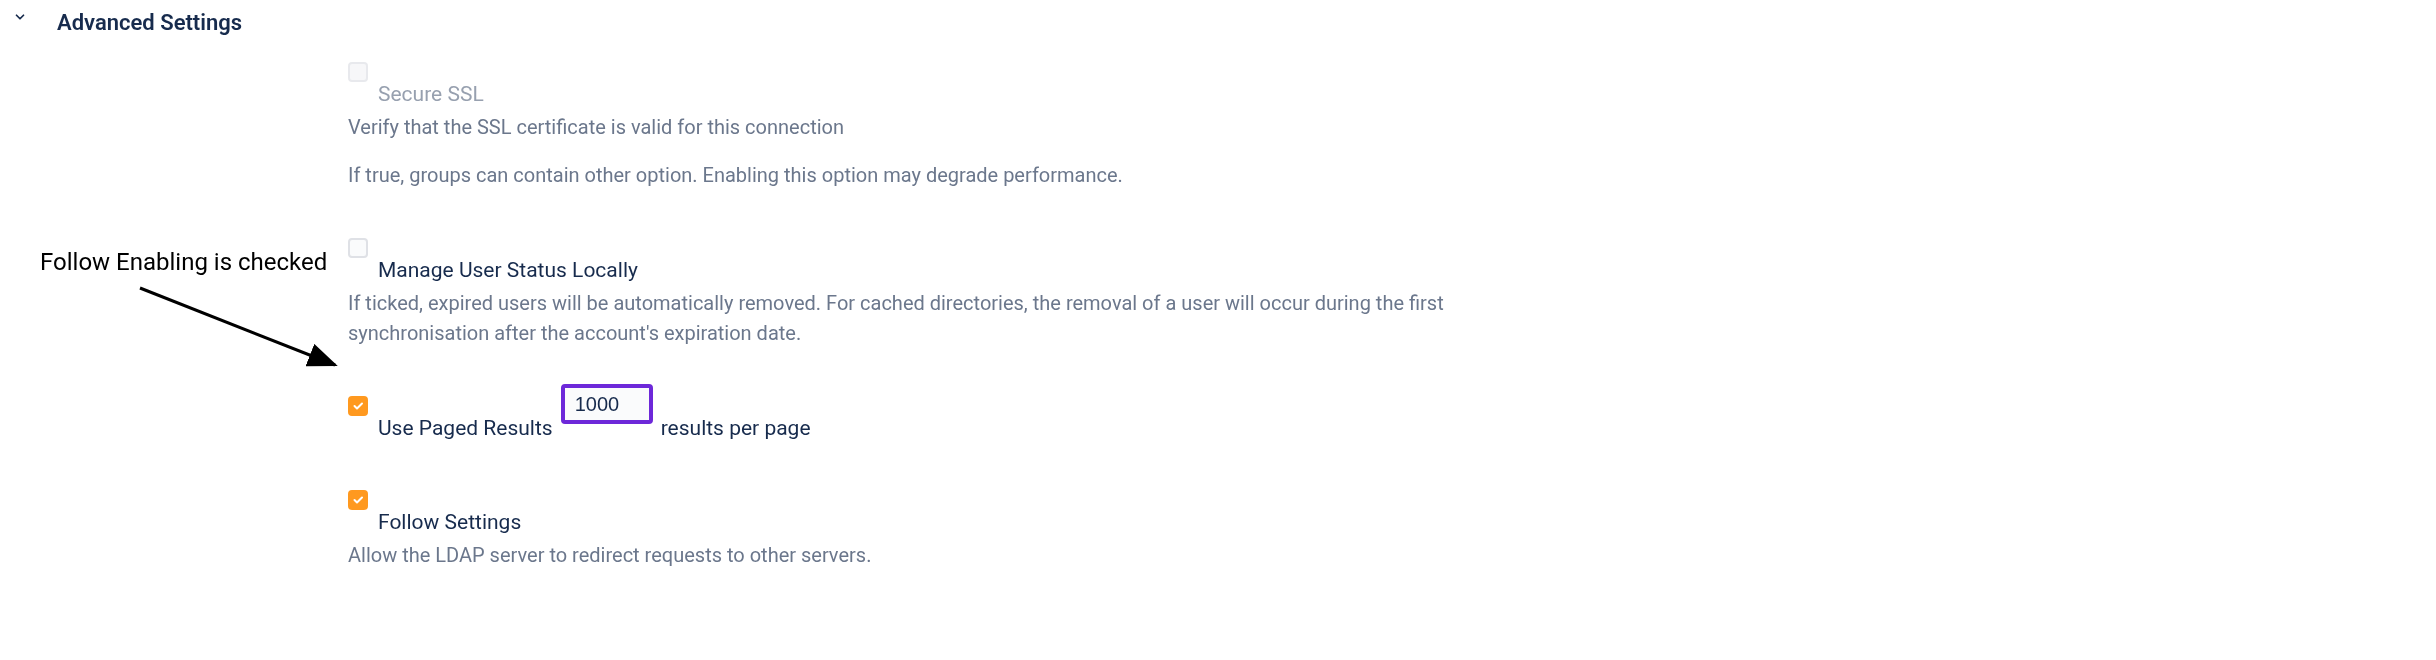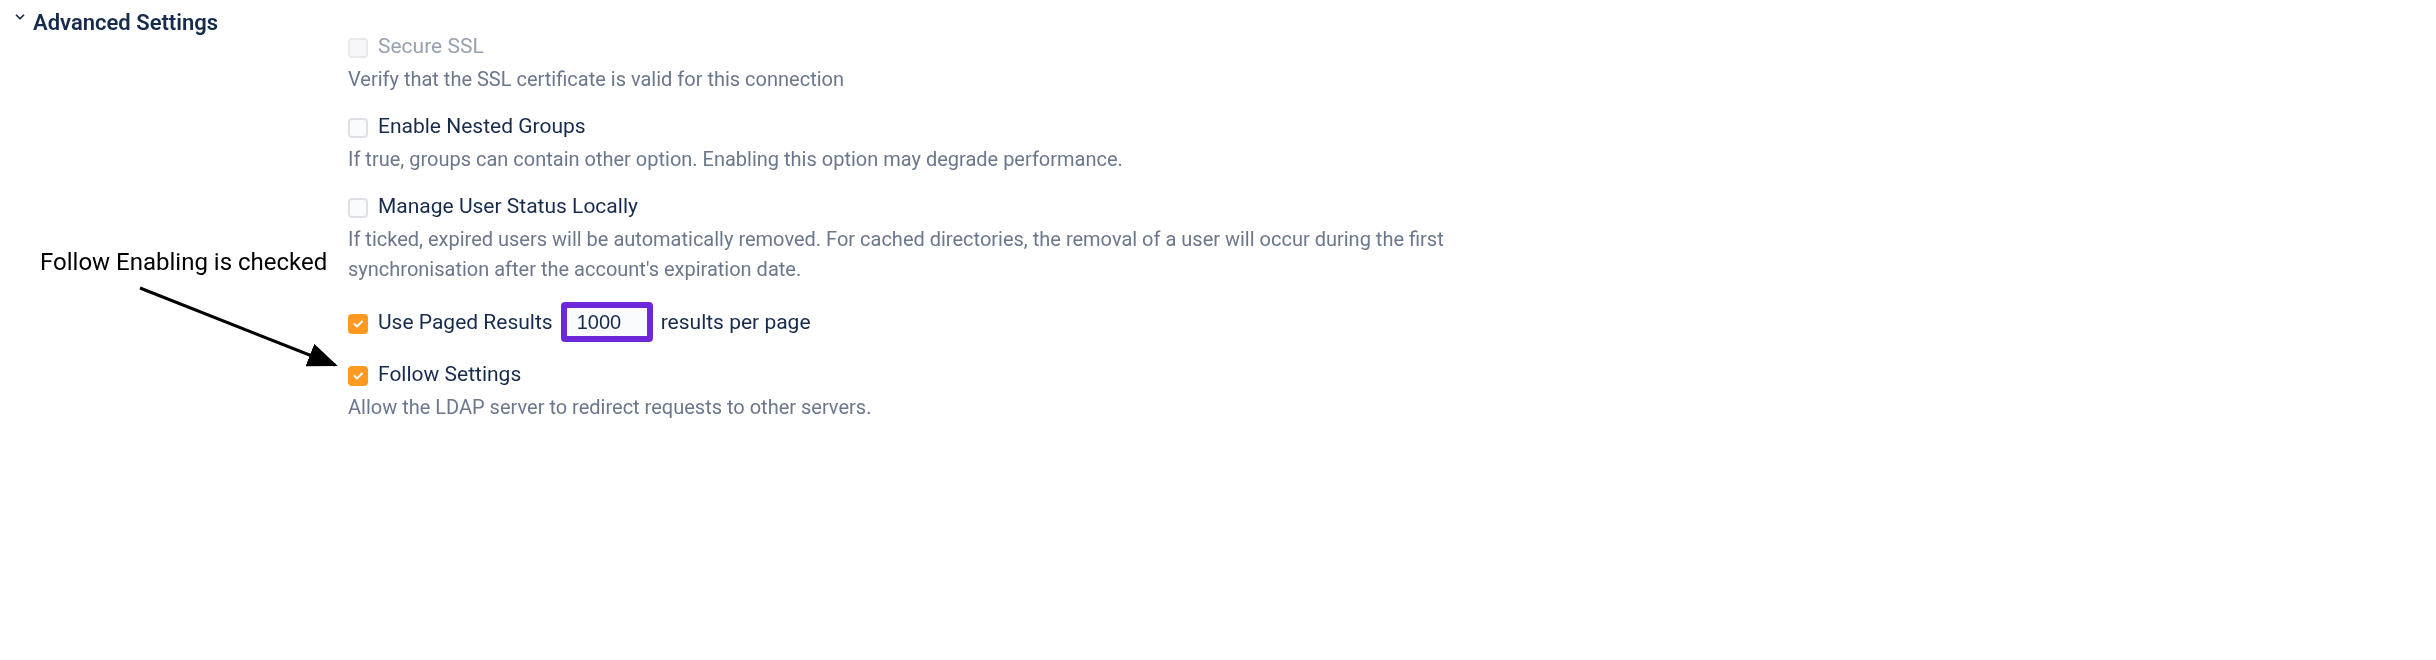--- a/index.html
+++ b/index.html
@@ -12,20 +12,21 @@
       position: relative;
       font-size: 21px;
     }
     .section-header {
       position: absolute;
       left: 13px;
       top: 10px;
       display: flex;
       align-items: flex-start;
       cursor: pointer;
+      gap: 24px;
     }
     .chevron {
       display: inline-flex;
       margin-right: 6px;
       color: #172B4D;
     }
     .section-title {
       font-weight: 600;
       color: #172B4D;
       font-size: 22px;
@@ -70,28 +71,29 @@
     .checkbox.checked {
       background: #FF991F;
       border: 2px solid #FF991F;
     }
     .checkbox svg {
       display: block;
     }
     .label-text {
       color: #172B4D;
       font-size: 21px;
+      margin-top: 48px;
     }
     .label-text.disabled {
       color: #97A0AF;
     }
     .inline-input {
       width: 92px;
       height: 40px;
-      border: 6px solid #6d28d9;
+      border: 4px solid #6d28d9;
       border-radius: 4px;
       padding: 4px 10px;
       font-size: 20px;
       color: #172B4D;
       margin: 0 8px;
       background: #FAFBFC;
     }
 
     
     .annotation-text {
@@ -134,24 +136,20 @@
 
   <div>
     <div class="label-line">
       <span class="checkbox disabled"></span>
       <span class="label-text disabled">Secure SSL</span>
     </div>
     <div class="description">Verify that the SSL certificate is valid for this connection</div>
   </div>
 
   <div>
-    <div class="label-line">
-      <span class="checkbox unchecked"></span>
-      <span class="label-text">Enable Nested Groups</span>
-    </div>
     <div class="description">If true, groups can contain other option. Enabling this option may degrade performance.</div>
   </div>
 
   <div>
     <div class="label-line">
       <span class="checkbox unchecked"></span>
       <span class="label-text">Manage User Status Locally</span>
     </div>
   </div>
 

